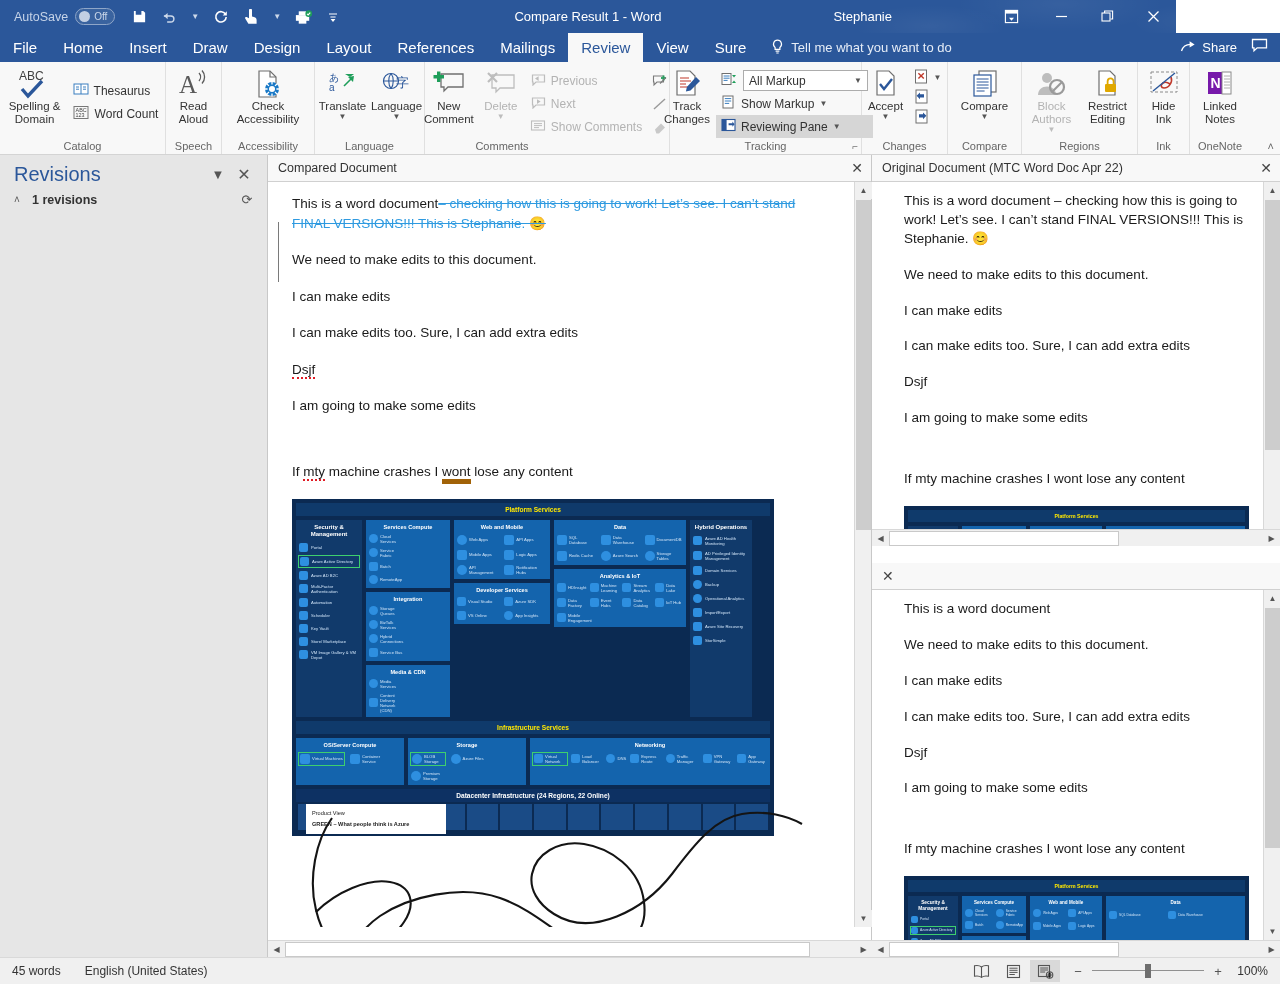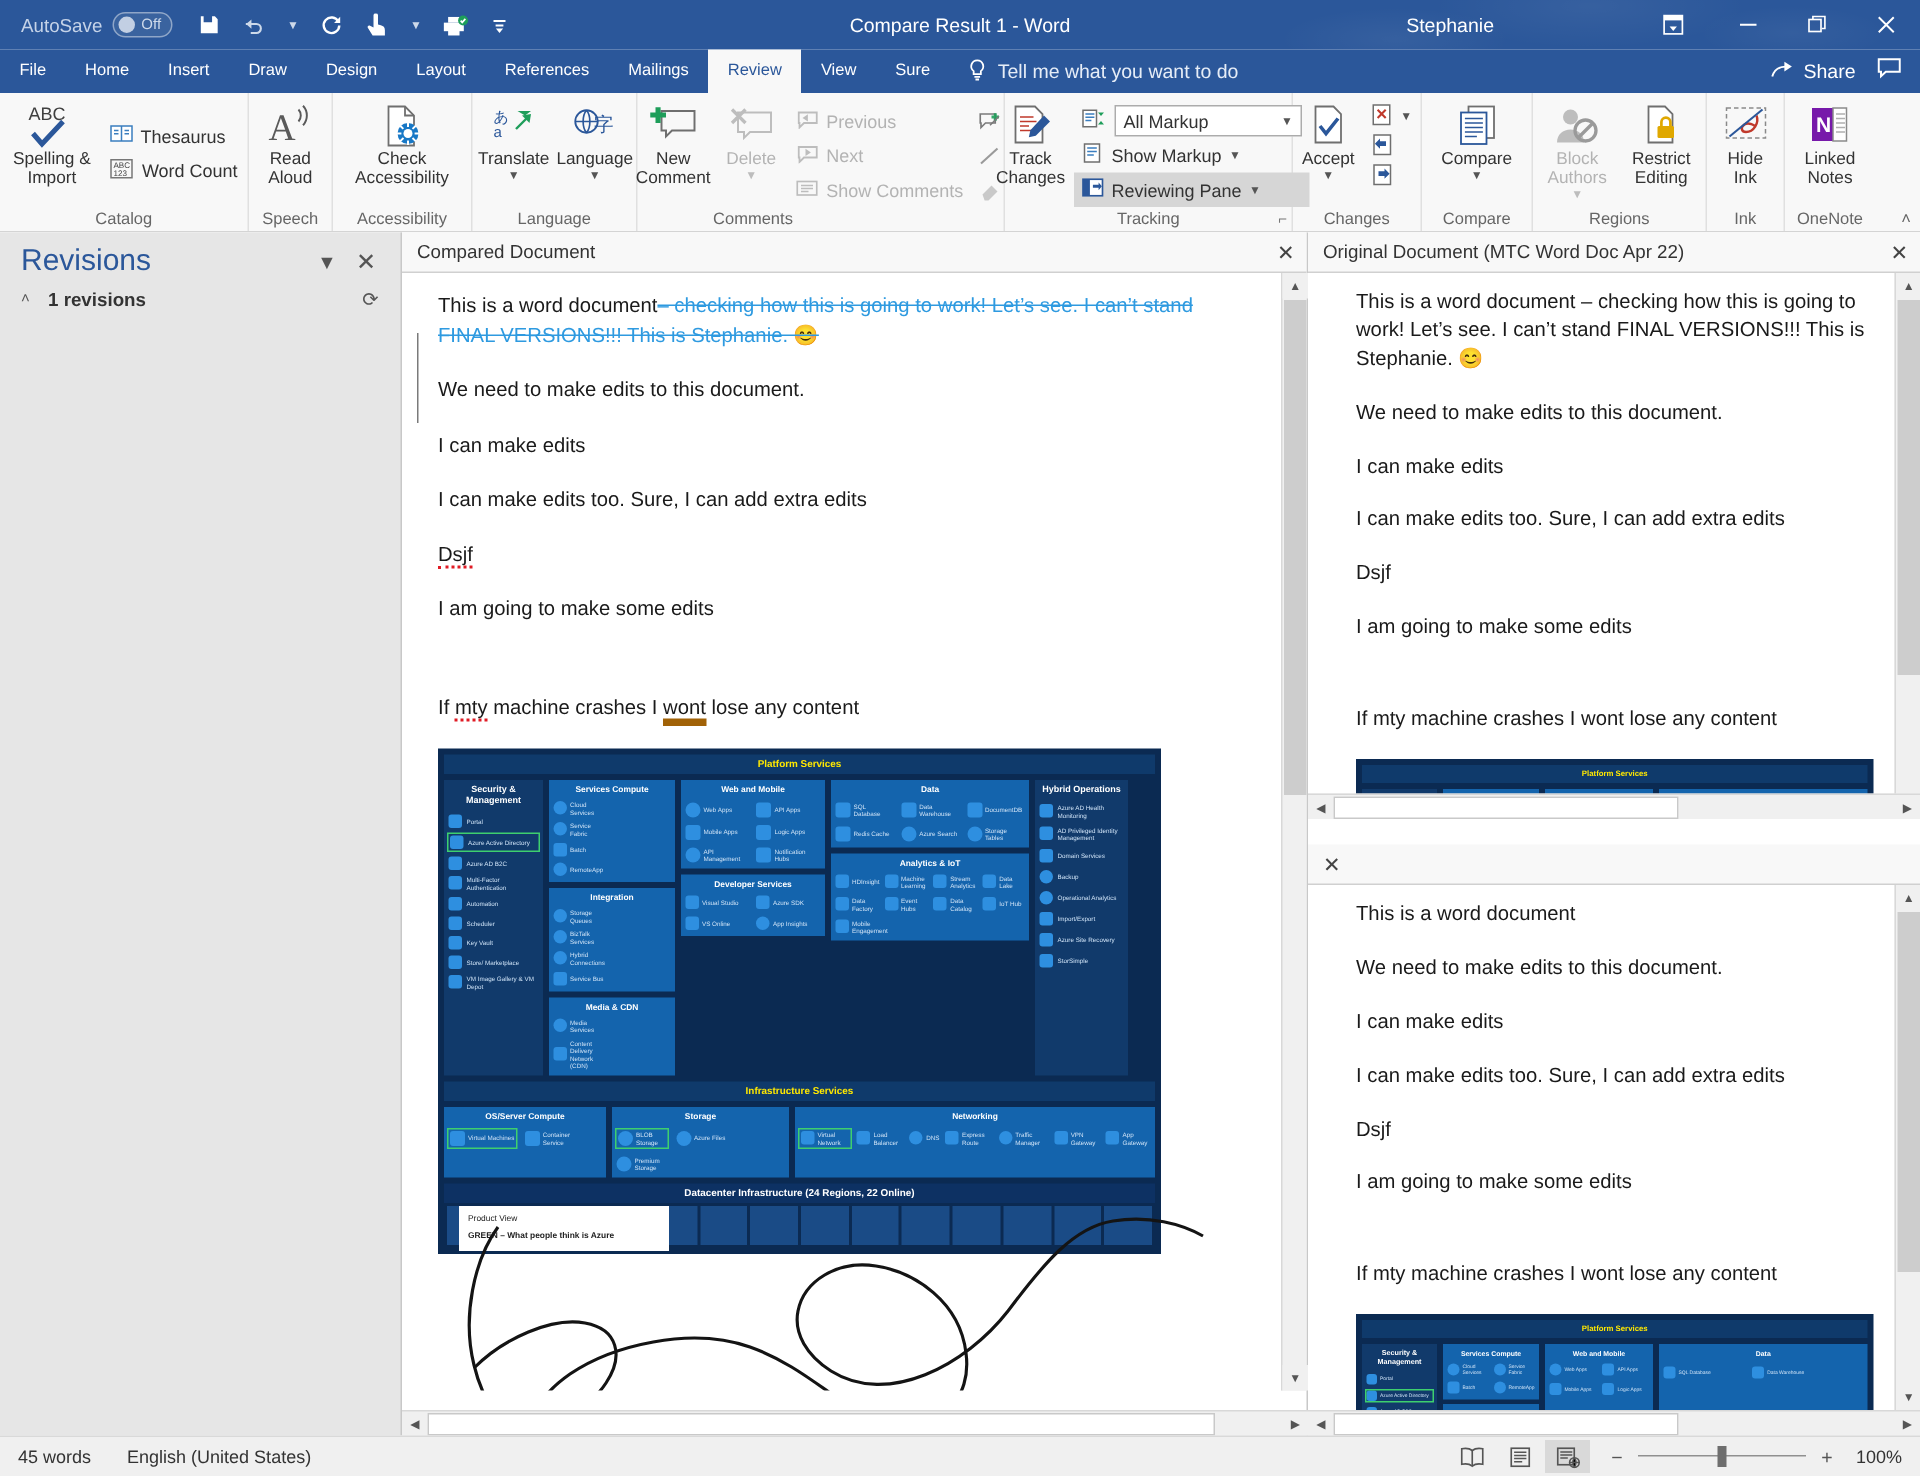--- a/index.html
+++ b/index.html
@@ -5,21 +5,21 @@
   * { box-sizing: border-box; margin: 0; padding: 0; }
   html, body {
     width: 1280px; height: 984px;
     font-family: "Liberation Sans", sans-serif;
     overflow: hidden; background: #fff;
   }
   #app { position: relative; width: 1280px; height: 984px; }
 
   
   .titlebar {
-    position: absolute; top: 0; left: 0; width: 1280px; height: 33px;
+    position: absolute; top: 0; left: 0; width: 1176px; height: 33px;
     background: #2b579a; color: #fff;
   }
   .titlebar::after{
     content:""; position:absolute; inset:0;
     background:
       radial-gradient(ellipse 150px 40px at 1060px 4px, rgba(255,255,255,.055), transparent 70%),
       radial-gradient(ellipse 110px 30px at 930px 26px, rgba(255,255,255,.05), transparent 70%),
       radial-gradient(ellipse 90px 26px at 1195px 22px, rgba(255,255,255,.045), transparent 70%);
     pointer-events:none;
   }
@@ -58,21 +58,21 @@
     color: #fff;
   }
   .tb-btn.ribbondisp { width: 54px; }
 
   
   .tabrow {
     position: absolute; top: 33px; left: 0; width: 1280px; height: 29px;
     background: #2b579a; color: #fff; display: flex; align-items: stretch;
   }
   .tab {
-    padding: 0 13px; height: 29px; line-height: 29px; font-size: 11px; color: #fff;
+    padding: 0 13px; height: 29px; line-height: 29px; font-size: 15px; color: #fff;
     white-space: nowrap;
   }
   .tab.active { background: #f8f8f8; color: #2b579a; }
   .tellme {
     display: flex; align-items: center; gap: 7px; margin-left: 12px;
     font-size: 13px; color: #e6edf7;
   }
   .tr-right {
     position: absolute; right: 0; top: 0; height: 29px; display: flex; align-items: center; gap: 14px;
     padding-right: 12px;
@@ -377,21 +377,21 @@
     <div class="rgroup" style="width:166px">
       <div class="gbody">
         <div class="bigbtn" style="width:66px">
           <span class="ico">
             <svg width="38" height="32" viewBox="0 0 38 32">
                 <text x="3" y="12" font-size="12" font-family="Liberation Sans" fill="#404040">ABC</text>
                 <path fill="none" stroke="#2b579a" stroke-width="3.4" d="M6 21l6 7 14-15"></path>
               </svg>
           </span>
           <span>Spelling &amp;</span>
-          <span>Import</span>
+          <span>Domain</span>
         </div>
         <div class="smallcol" style="margin-top:12px">
           <div class="smbtn">
             <span>
               <svg width="16" height="14" viewBox="0 0 16 14">
                   <rect x="1" y="2" width="14" height="10" fill="#fff" stroke="#3a7ebf" stroke-width="1"></rect>
                   <path stroke="#3a7ebf" stroke-width="1" d="M8 2v10M3 5h3M3 7.2h3M10 5h3M10 7.2h3"></path>
                 </svg>
             </span>
             <span>Thesaurus</span>

